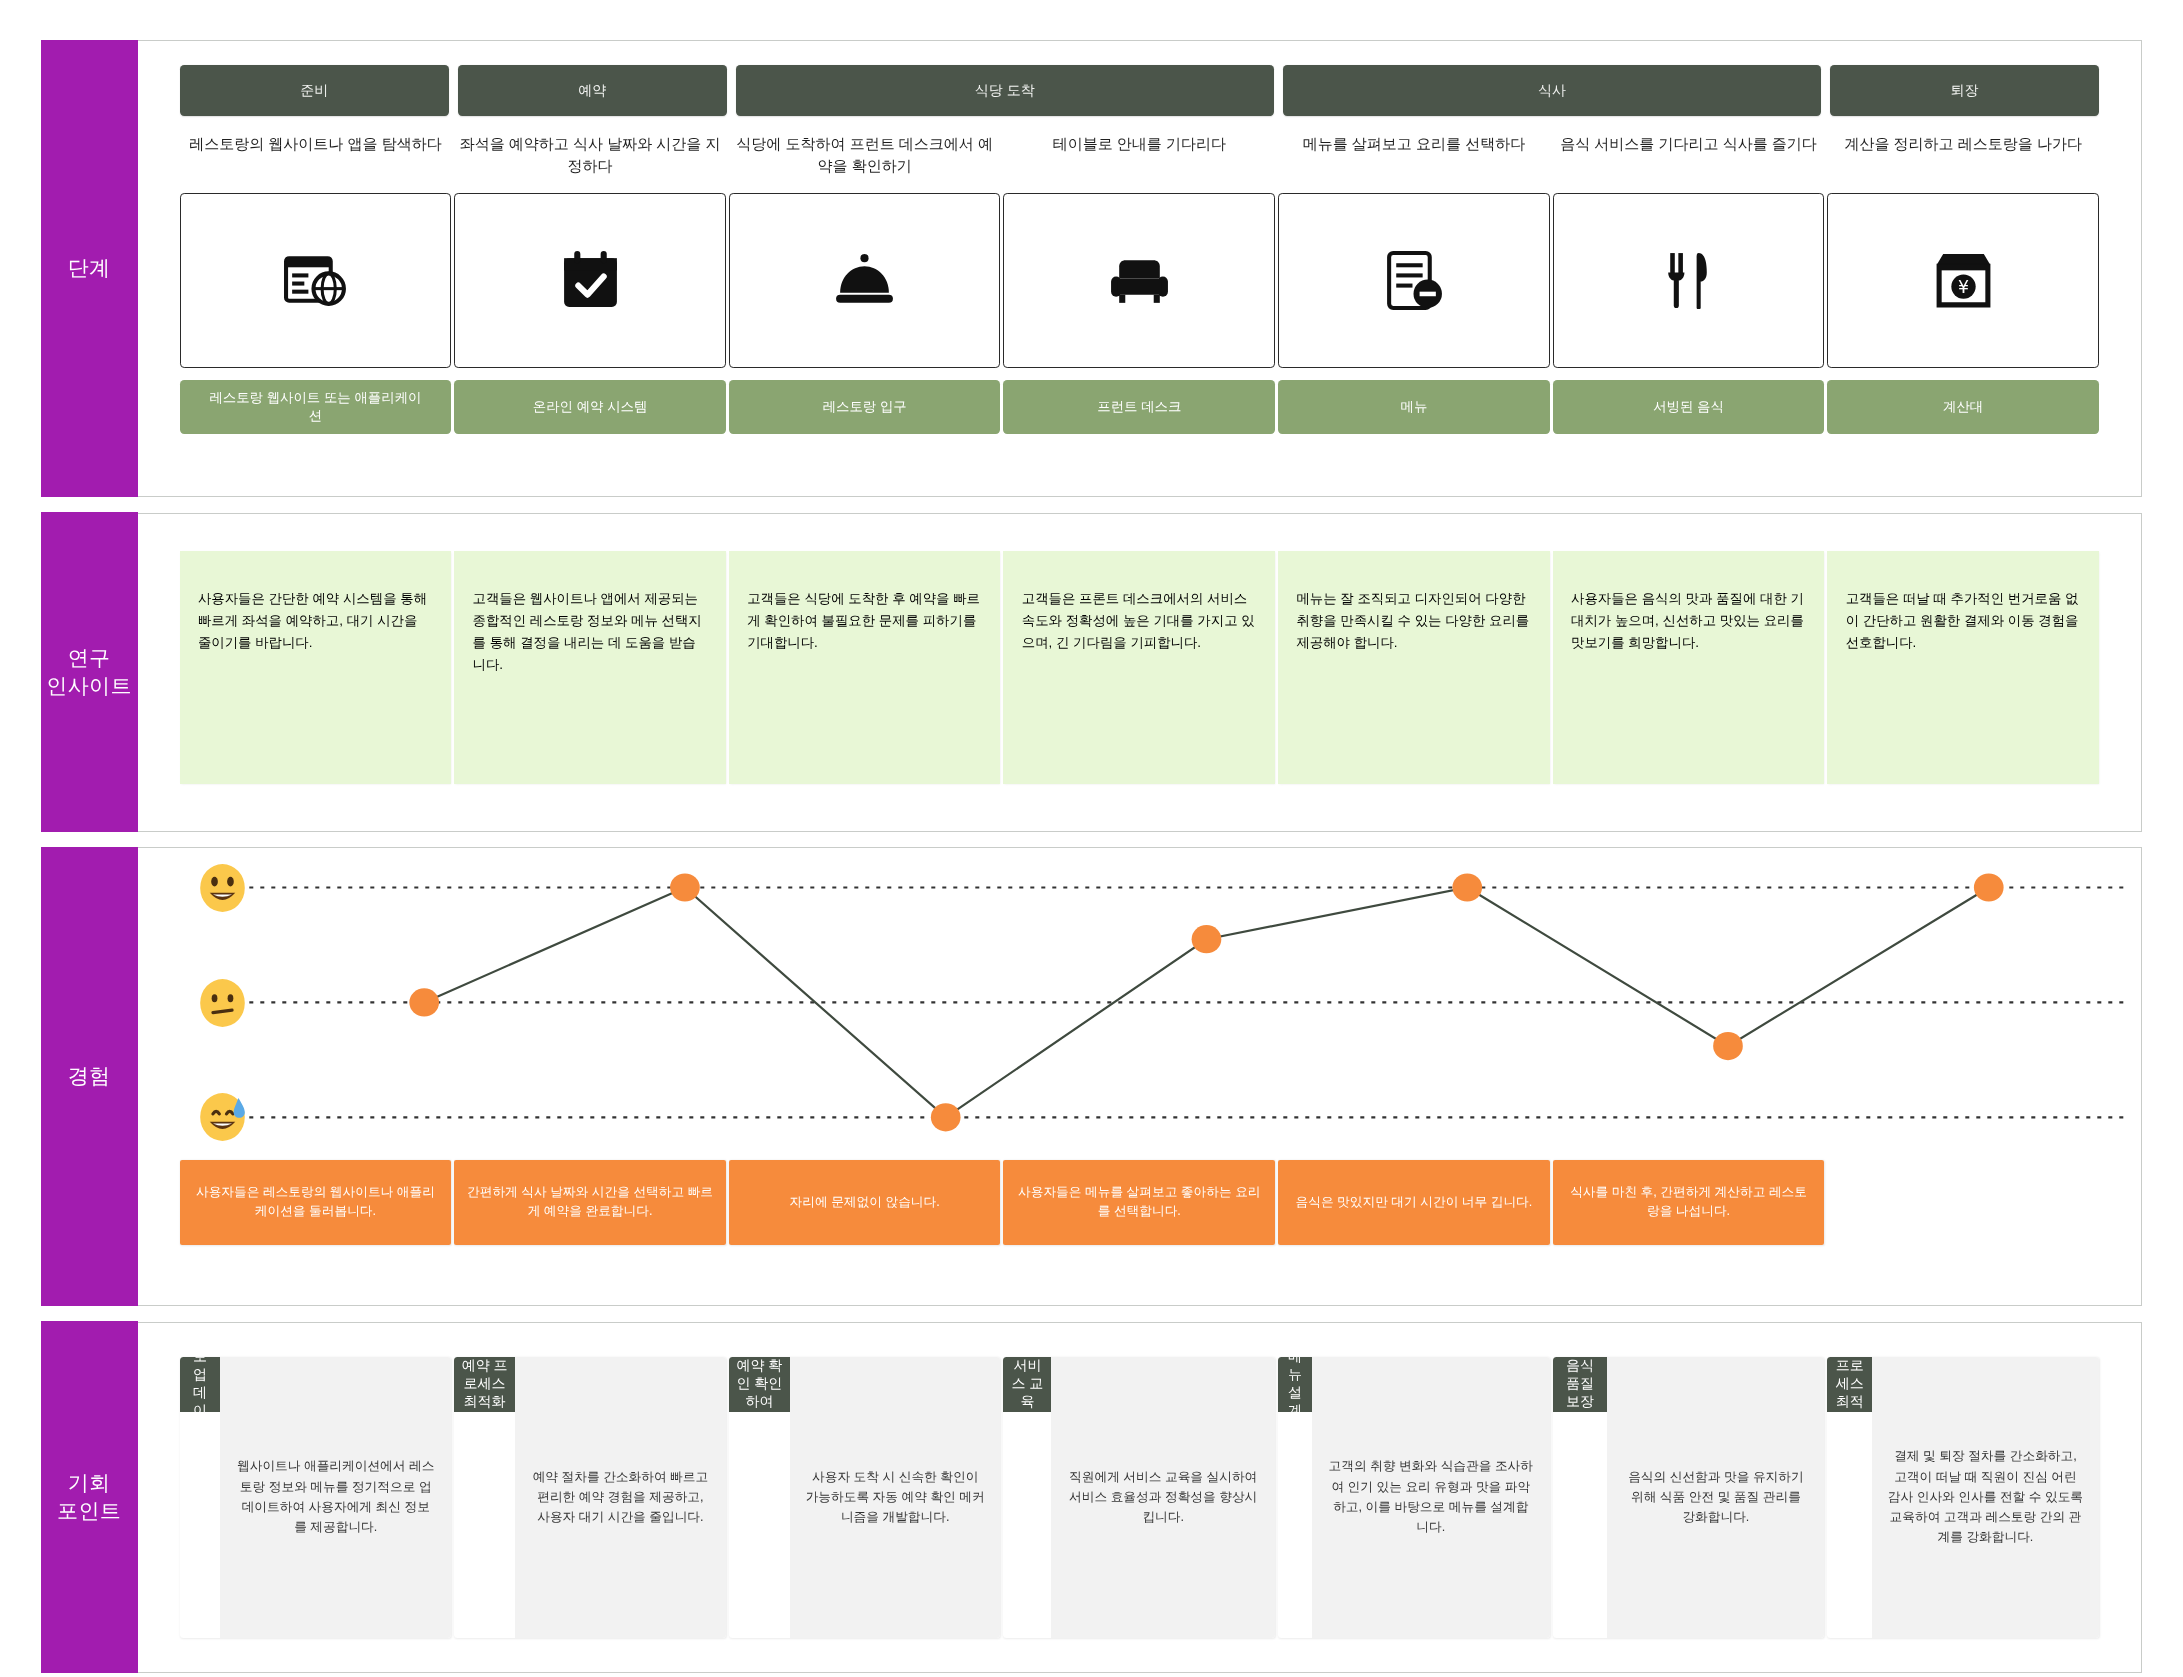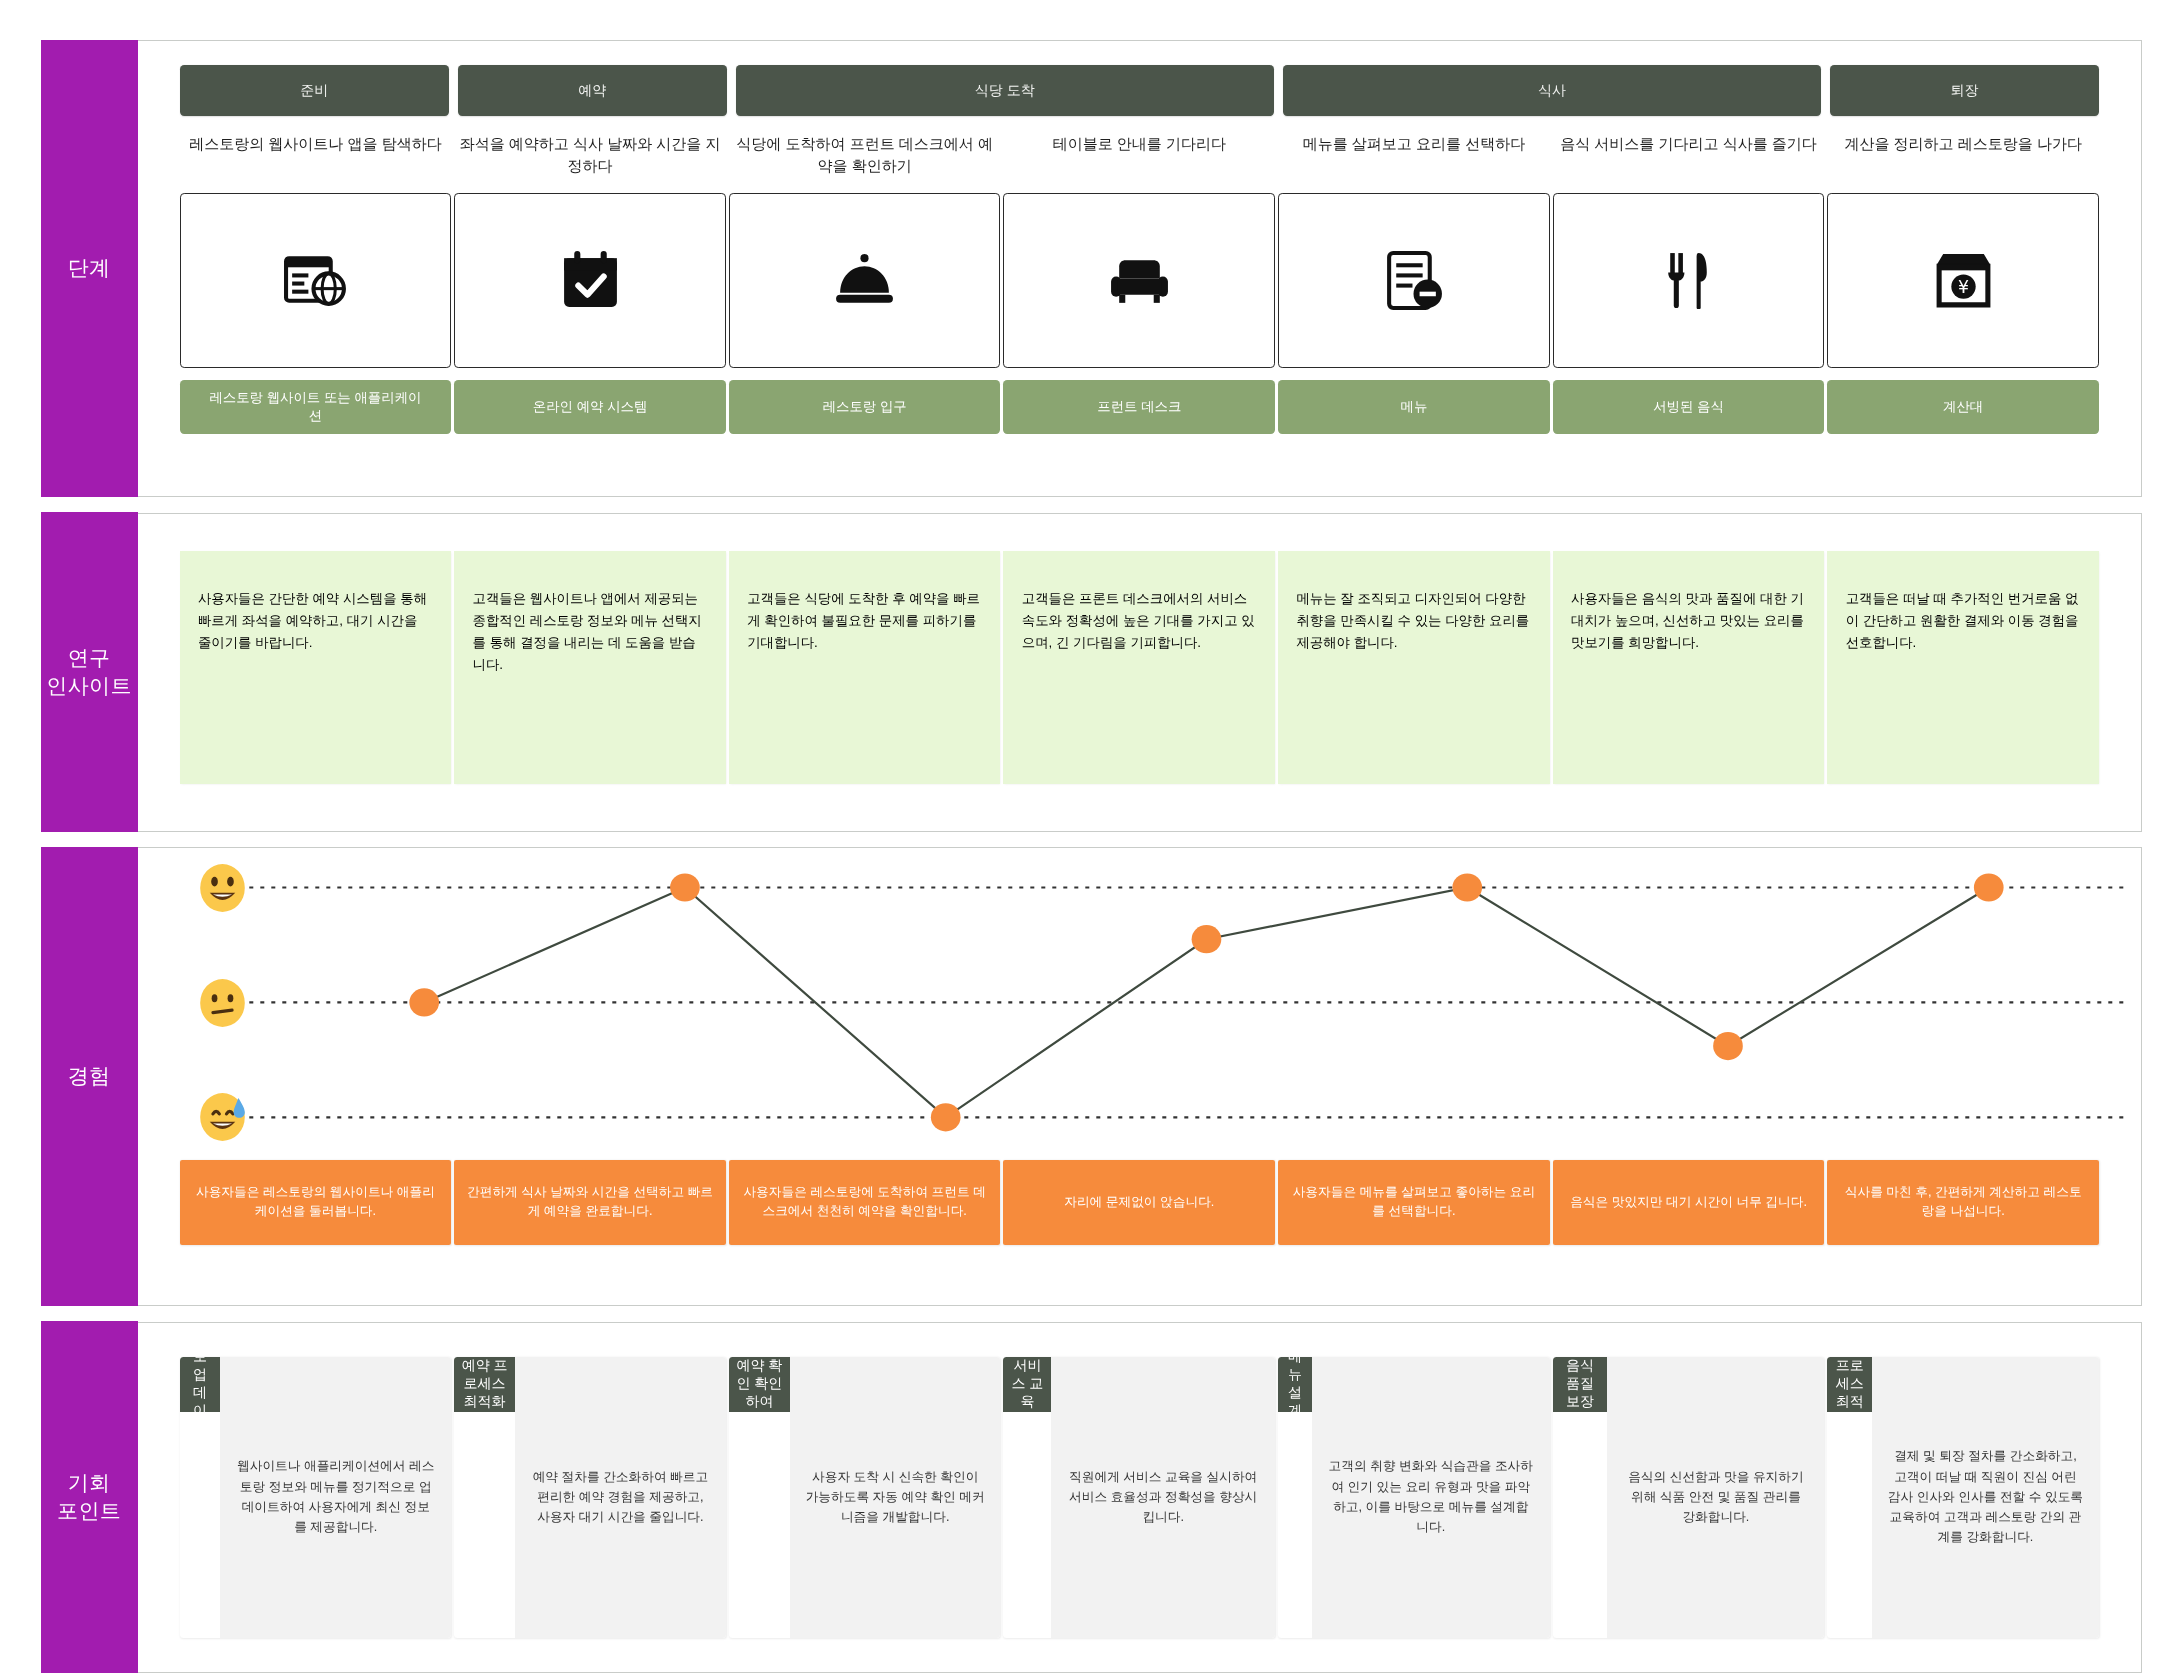--- a/index.html
+++ b/index.html
@@ -396,21 +396,20 @@
             <ellipse cx="1440" cy="95.35000000000002" rx="20" ry="20" fill="#f68b3c"></ellipse>
             <ellipse cx="1791.4285714285716" cy="22" rx="20" ry="20" fill="#f68b3c"></ellipse>
             <ellipse cx="2142.857142857143" cy="246.93999999999997" rx="20" ry="20" fill="#f68b3c"></ellipse>
             <ellipse cx="2494.285714285714" cy="22" rx="20" ry="20" fill="#f68b3c"></ellipse>
           </svg>
       </div>
 
       <div class="cols exp-actions">
         <div class="action">사용자들은 레스토랑의 웹사이트나 애플리케이션을 둘러봅니다.</div>
         <div class="action">간편하게 식사 날짜와 시간을 선택하고 빠르게 예약을 완료합니다.</div>
-        <div class="action">사용자들은 레스토랑에 도착하여 프런트 데스크에서 천천히 예약을 확인합니다.</div>
         <div class="action">자리에 문제없이 앉습니다.</div>
         <div class="action">사용자들은 메뉴를 살펴보고 좋아하는 요리를 선택합니다.</div>
         <div class="action">음식은 맛있지만 대기 시간이 너무 깁니다.</div>
         <div class="action">식사를 마친 후, 간편하게 계산하고 레스토랑을 나섭니다.</div>
       </div>
 
     </div>
   </div>
 
   <div class="band band-opp">

